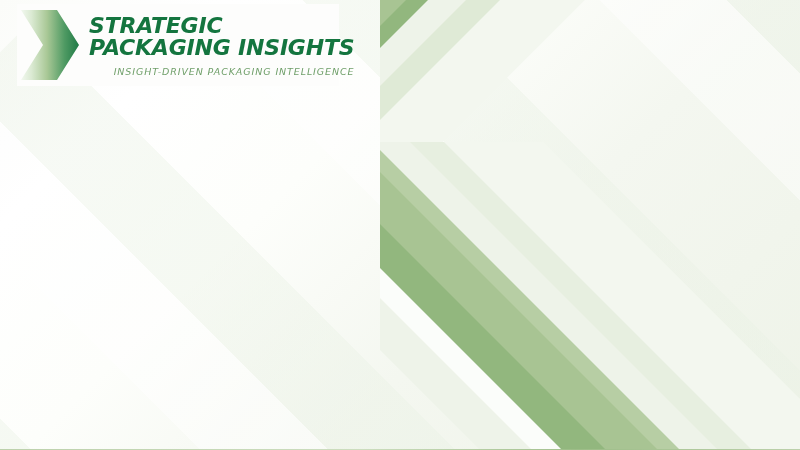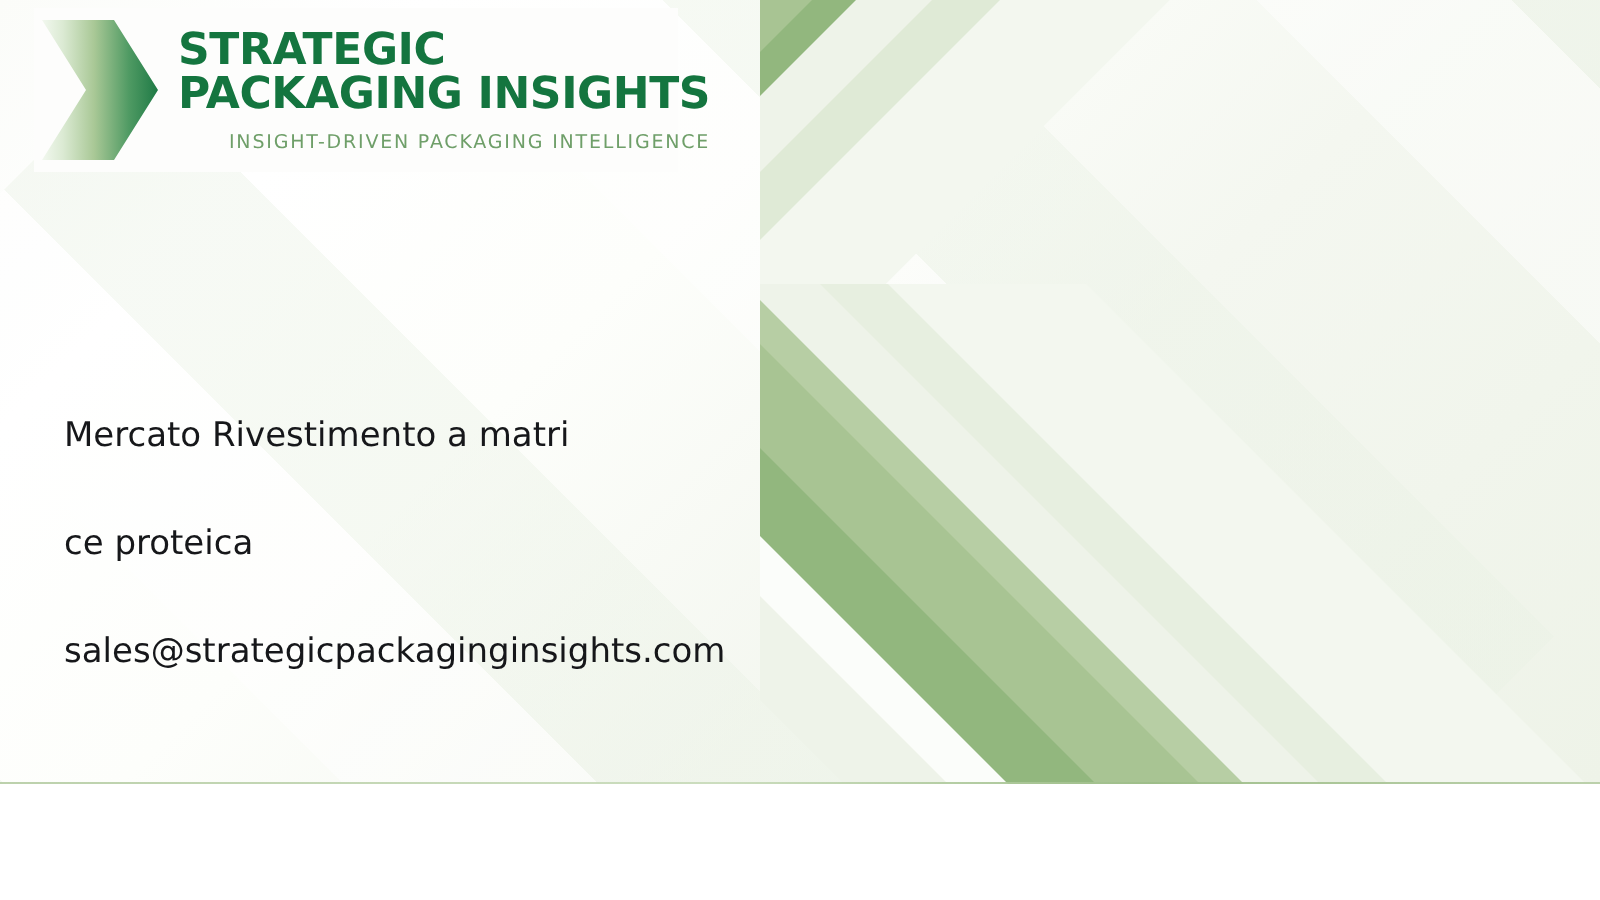--- a/index.html
+++ b/index.html
@@ -7,23 +7,24 @@
     padding: 0;
     background: #ffffff;
   }
   body {
     font-family: "DejaVu Sans", "Liberation Sans", sans-serif;
   }
 
   #slide {
     position: relative;
     width: 800px;
-    height: 392px;
+    height: 450px;
     overflow: hidden;
     background: #f2f5ee;
+    font-style: italic;
   }
 
   
   .bg-base {
     position: absolute;
     inset: 0;
     background:
       linear-gradient(135deg,
         #fbfcf9 0%,
         #ffffff 18%,
@@ -208,19 +209,14 @@
         <path d="M2 2 L38 2 L60 37 L38 72 L2 72 L24 37 Z" fill="url(#chevGrad)"></path>
       </svg>
     </div>
     <div class="logo-text">
       <div class="logo-line">STRATEGIC</div>
       <div class="logo-line">PACKAGING INSIGHTS</div>
       <div class="logo-tagline">INSIGHT-DRIVEN PACKAGING INTELLIGENCE</div>
     </div>
   </div>
 
-  <div class="body-block">
-    <p class="body-line">Mercato Rivestimento a matri</p>
-    <p class="body-line">ce proteica</p>
-    <p class="body-line">sales@strategicpackaginginsights.com</p>
-  </div>
 
 </div>
 
 </body></html>

